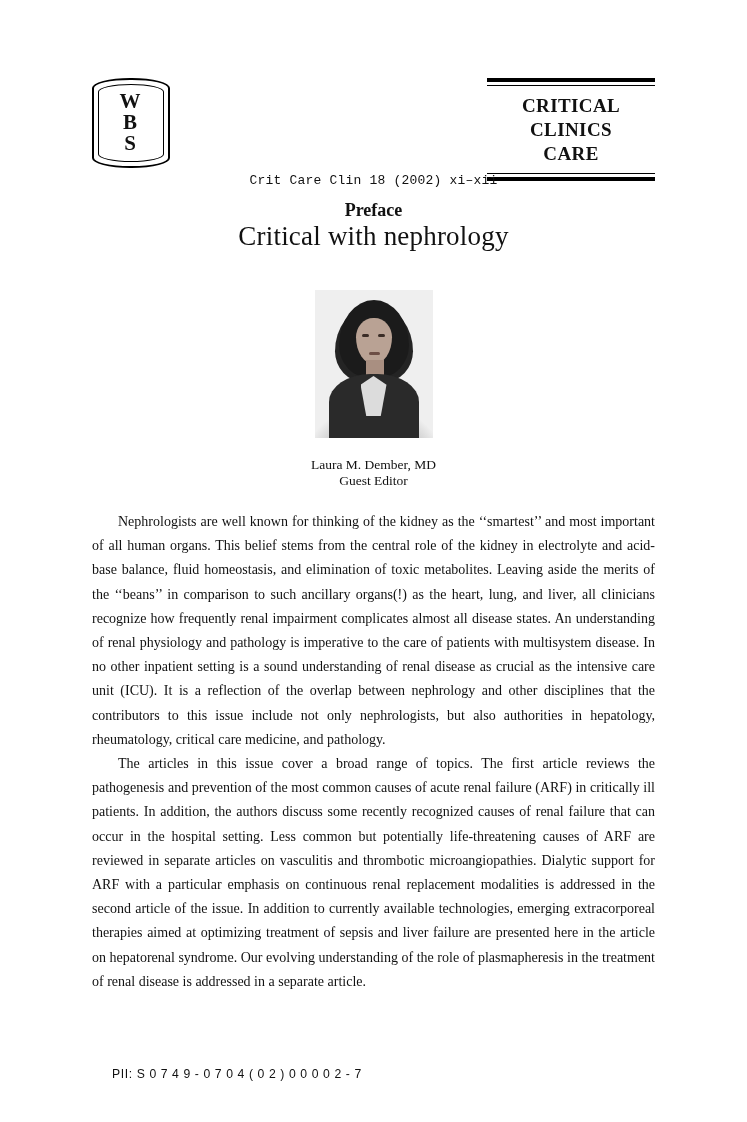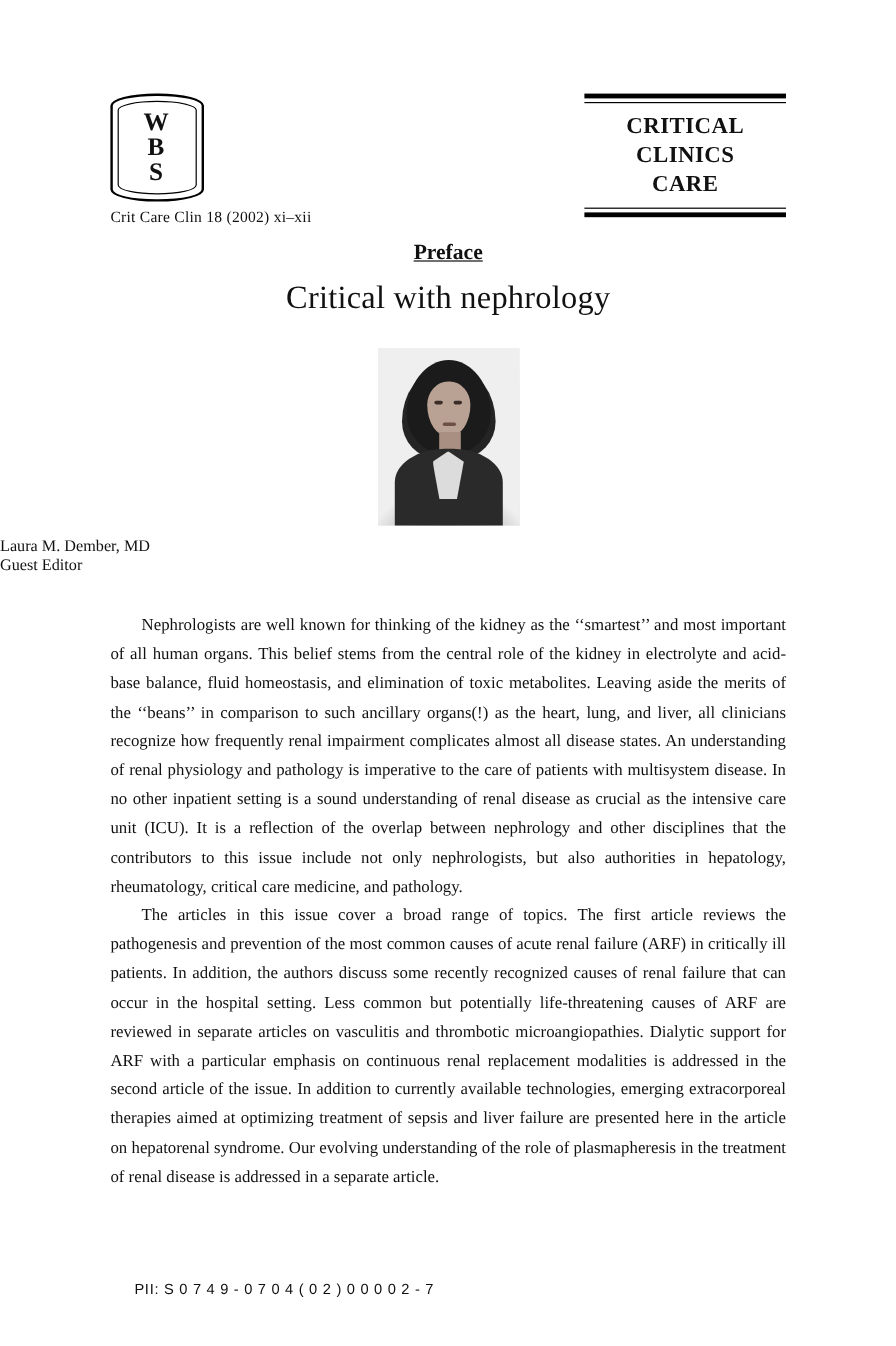--- a/index.html
+++ b/index.html
@@ -88,37 +88,37 @@
     font-size: 19px;
     line-height: 24px;
     letter-spacing: 0.4px;
   }
 
   .citation {
     position: absolute;
     top: 95px;
     left: 0;
     width: 100%;
+    text-align: center;
     font-size: 13px;
     letter-spacing: 0.2px;
+    font-family: Liberation Mono, monospace;
   }
 
   
   .title-block {
     position: absolute;
     top: 200px;
     left: 92px;
     right: 92px;
     text-align: center;
   }
   .preface-label {
     font-size: 18px;
     font-weight: bold;
-    margin-bottom: 12px;
-    text-decoration: underline;
   }
   .article-title {
     font-size: 27px;
     font-weight: normal;
     letter-spacing: 0.2px;
   }
 
   
   .portrait-wrap {
     position: absolute;
@@ -201,22 +201,22 @@
     position: absolute;
     left: 46px;
     top: 86px;
     width: 26px;
     height: 40px;
     background: #dcdcdc;
     clip-path: polygon(50% 0, 100% 22%, 78% 100%, 22% 100%, 0 22%);
   }
 
   .caption {
-    margin-top: 4px;
-    text-align: left;
+    margin-top: 15px;
+    text-align: center;
     font-size: 13.5px;
     line-height: 16px;
   }
 
   
   .body-text {
     position: absolute;
     top: 510px;
     left: 92px;
     width: 563px;

